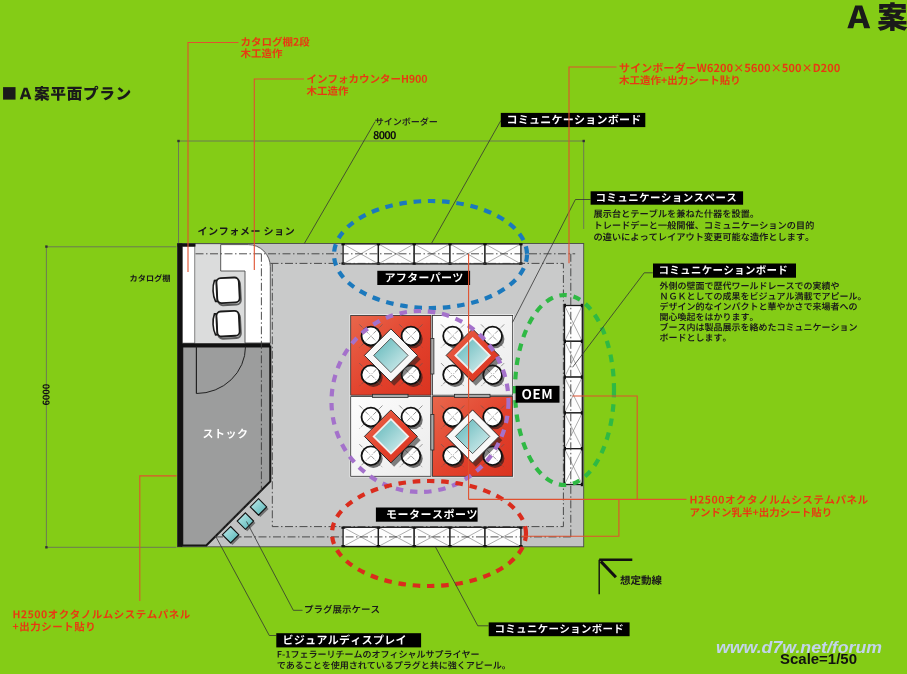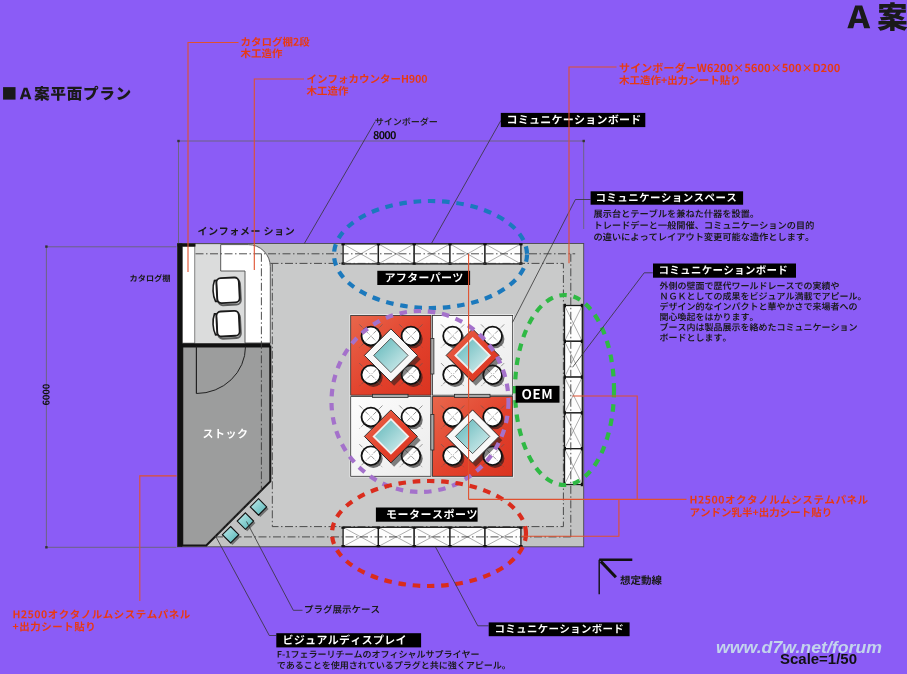--- a/index.html
+++ b/index.html
@@ -1,14 +1,14 @@
 <!DOCTYPE html>
 <html><head><meta charset="utf-8"><style>
 html,body{margin:0;padding:0;background:#fff;}
-#wrap{position:relative;width:907px;height:674px;overflow:hidden;background:#8b5cf6;font-family:"Liberation Sans",sans-serif;}
+#wrap{position:relative;width:907px;height:674px;overflow:hidden;background:#84cc16;font-family:"Liberation Sans",sans-serif;}
 </style></head>
 <body>
 <div id="wrap">
 <svg width="907" height="674" viewBox="0 0 907 674" xmlns="http://www.w3.org/2000/svg">
 <defs>
 <linearGradient id="gR" x1="0" y1="0" x2="1" y2="1">
  <stop offset="0" stop-color="#e8674c"></stop>
           <stop offset="0.55" stop-color="#e2412c"></stop>
           <stop offset="1" stop-color="#da3420"></stop>
 </linearGradient>

